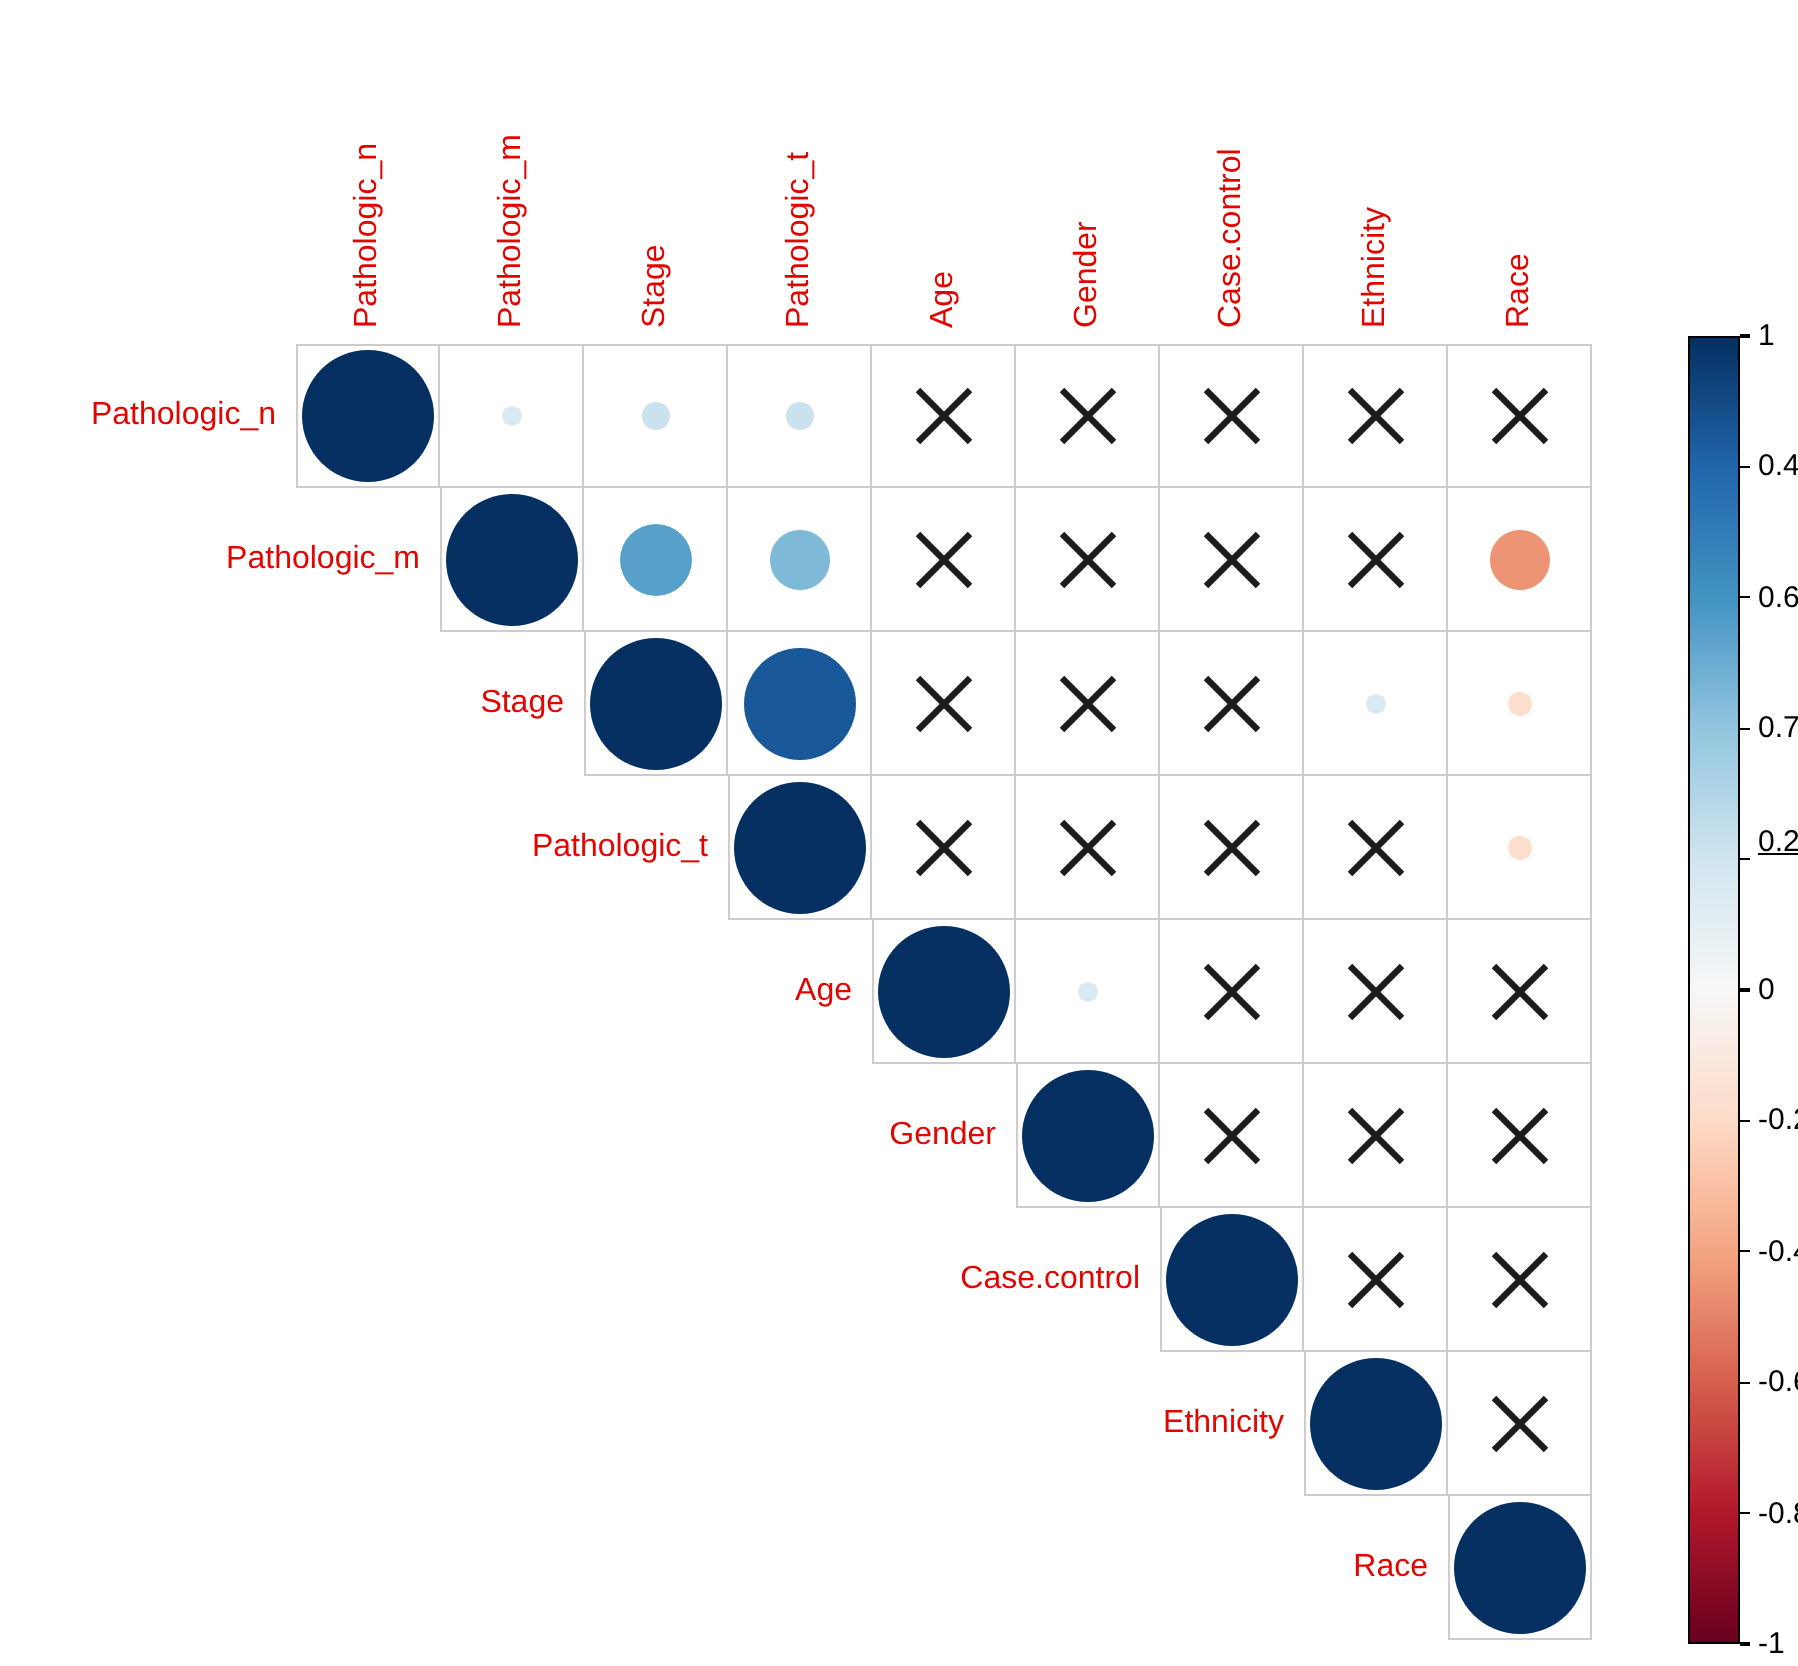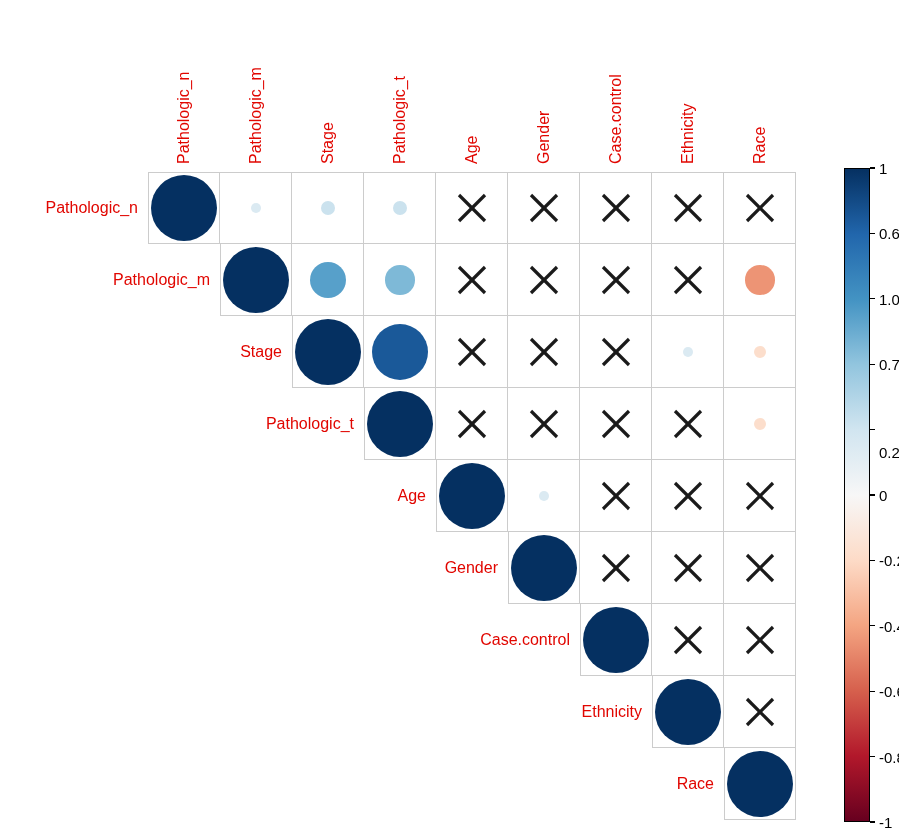--- a/index.html
+++ b/index.html
@@ -245,27 +245,27 @@
     <div class="row-label" style="left: 0px; top: 388px; width: 354px; height: 72px; color: rgb(225, 6, 0);">Pathologic_t</div>
     <div class="row-label" style="left: 0px; top: 460px; width: 426px; height: 72px; color: rgb(225, 6, 0);">Age</div>
     <div class="row-label" style="left: 0px; top: 532px; width: 498px; height: 72px; color: rgb(225, 6, 0);">Gender</div>
     <div class="row-label" style="left: 0px; top: 604px; width: 570px; height: 72px; color: rgb(225, 6, 0);">Case.control</div>
     <div class="row-label" style="left: 0px; top: 676px; width: 642px; height: 72px; color: rgb(225, 6, 0);">Ethnicity</div>
     <div class="row-label" style="left: 0px; top: 748px; width: 714px; height: 72px; color: rgb(225, 6, 0);">Race</div>
     <div class="colorbar" style="left: 844px; top: 168px; width: 26px; height: 654px; background: linear-gradient(rgb(5, 48, 97), rgb(33, 102, 172), rgb(67, 147, 195), rgb(146, 197, 222), rgb(209, 229, 240), rgb(247, 247, 247), rgb(253, 219, 199), rgb(244, 165, 130), rgb(214, 96, 77), rgb(178, 24, 43), rgb(103, 0, 31));"></div>
     <div class="cb-tick" style="left: 870px; top: 167.3px; width: 5px;"></div>
     <div class="cb-tick-label" style="left: 879px; top: 168px;">1</div>
     <div class="cb-tick" style="left: 870px; top: 232.7px; width: 5px;"></div>
-    <div class="cb-tick-label" style="left: 879px; top: 233.4px;">0.6</div>
+    <div class="cb-tick-label" style="left: 879px; top: 233.4px;">0.4</div>
     <div class="cb-tick" style="left: 870px; top: 298.1px; width: 5px;"></div>
-    <div class="cb-tick-label" style="left: 879px; top: 298.8px;">1.0</div>
+    <div class="cb-tick-label" style="left: 879px; top: 298.8px;">0.6</div>
     <div class="cb-tick" style="left: 870px; top: 363.5px; width: 5px;"></div>
     <div class="cb-tick-label" style="left: 879px; top: 364.2px;">0.7</div>
     <div class="cb-tick" style="left: 870px; top: 428.9px; width: 5px;"></div>
-    <div class="cb-tick-label" style="left: 879px; top: 452px;">0.2</div>
+    <div class="cb-tick-label" style="left: 879px; top: 421px; text-decoration: underline;">0.2</div>
     <div class="cb-tick" style="left: 870px; top: 494.3px; width: 5px;"></div>
     <div class="cb-tick-label" style="left: 879px; top: 495px;">0</div>
     <div class="cb-tick" style="left: 870px; top: 559.7px; width: 5px;"></div>
     <div class="cb-tick-label" style="left: 879px; top: 560.4px;">-0.2</div>
     <div class="cb-tick" style="left: 870px; top: 625.1px; width: 5px;"></div>
     <div class="cb-tick-label" style="left: 879px; top: 625.8px;">-0.4</div>
     <div class="cb-tick" style="left: 870px; top: 690.5px; width: 5px;"></div>
     <div class="cb-tick-label" style="left: 879px; top: 691.2px;">-0.6</div>
     <div class="cb-tick" style="left: 870px; top: 755.9px; width: 5px;"></div>
     <div class="cb-tick-label" style="left: 879px; top: 756.6px;">-0.8</div>

